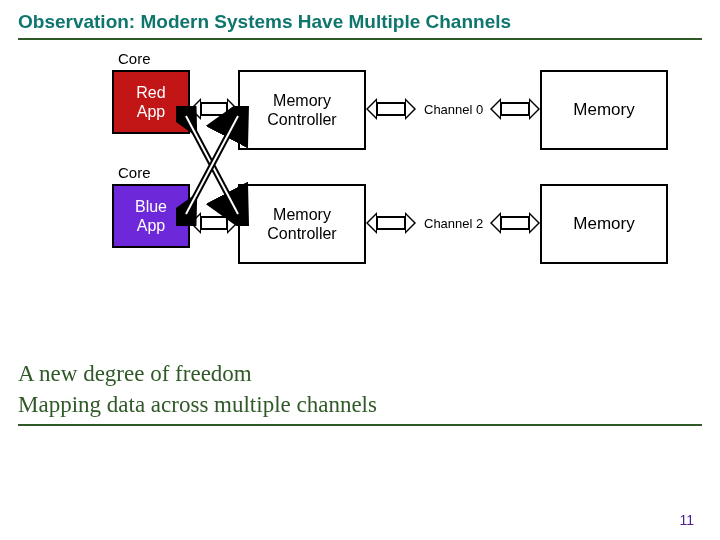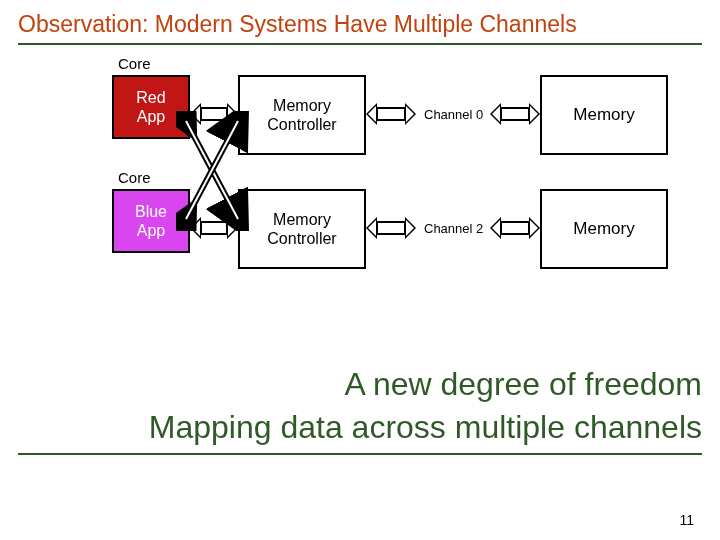--- a/index.html
+++ b/index.html
@@ -7,24 +7,24 @@
     margin: 0;
     width: 720px;
     height: 540px;
     font-family: Georgia, 'Times New Roman', serif;
     background: #fff;
     position: relative;
     padding: 10px 18px 0 18px;
   }
   .title {
     font-family: Arial, Helvetica, sans-serif;
-    color: #c2410c;
-    font-size: 23px;
+    color: #0f766e;
+    font-size: 19px;
     line-height: 1.25;
-    font-weight: 400;
+    font-weight: 700;
     margin: 0 0 4px 0;
   }
   .title-rule {
     border: none;
     border-top: 2px solid #2f5a27;
     margin: 0 0 10px 0;
   }
   .diagram {
     position: relative;
     width: 600px;
@@ -81,39 +81,39 @@
   }
   .harrow .ar { right: 0; border-left: 11px solid #000; }
   .harrow .ar::after {
     content: ""; position: absolute; right: 2px; top: -8px;
     border-top: 8px solid transparent; border-bottom: 8px solid transparent;
     border-left: 8px solid #fff;
   }
   
   .cross-svg { position: absolute; }
   .caption {
-    font-family: Liberation Sans, sans-serif;
+    font-family: Liberation Serif, serif;
     color: #2f5a27;
-    font-size: 32px;
-    text-align: right;
+    font-size: 23px;
+    text-align: left;
     line-height: 1.35;
     margin: 28px 0 4px 0;
   }
   .bottom-rule {
     border: none;
     border-top: 2px solid #2f5a27;
     margin: 0;
   }
   .page-num {
     position: absolute;
     right: 26px;
     bottom: 12px;
     font-family: Arial, sans-serif;
     font-size: 14px;
-    color: #000000;
+    color: #4c1d95;
   }
 </style>
 </head>
 <body>
 
 <h1 class="title">Observation: Modern Systems Have Multiple Channels</h1>
 <hr class="title-rule">
 
 <div class="diagram">
 
@@ -140,21 +140,21 @@
   <div class="harrow" style="left:378px; top:48px; width:50px;">
     <div class="shaft"></div>
       <div class="al"></div>
       <div class="ar"></div>
   </div>
   <div class="box mem-box" style="left:428px; top:20px;">
     <span>Memory</span>
   </div>
 
   <div class="core-label" style="left:6px; top:114px;">Core</div>
-  <div class="box app-box blue-box" style="left: 0px; top: 134px; background: #d946ef;">
+  <div class="box app-box blue-box" style="left: 0px; top: 134px; background: #6d28d9;">
     <span style="white-space:pre-line;">Blue
 App</span>
   </div>
   <div class="harrow" style="left:78px; top:162px; width:48px;">
     <div class="shaft"></div>
       <div class="al"></div>
       <div class="ar"></div>
   </div>
   <div class="box mc-box" style="left:126px; top:134px;">
     <span style="white-space:pre-line;">Memory

